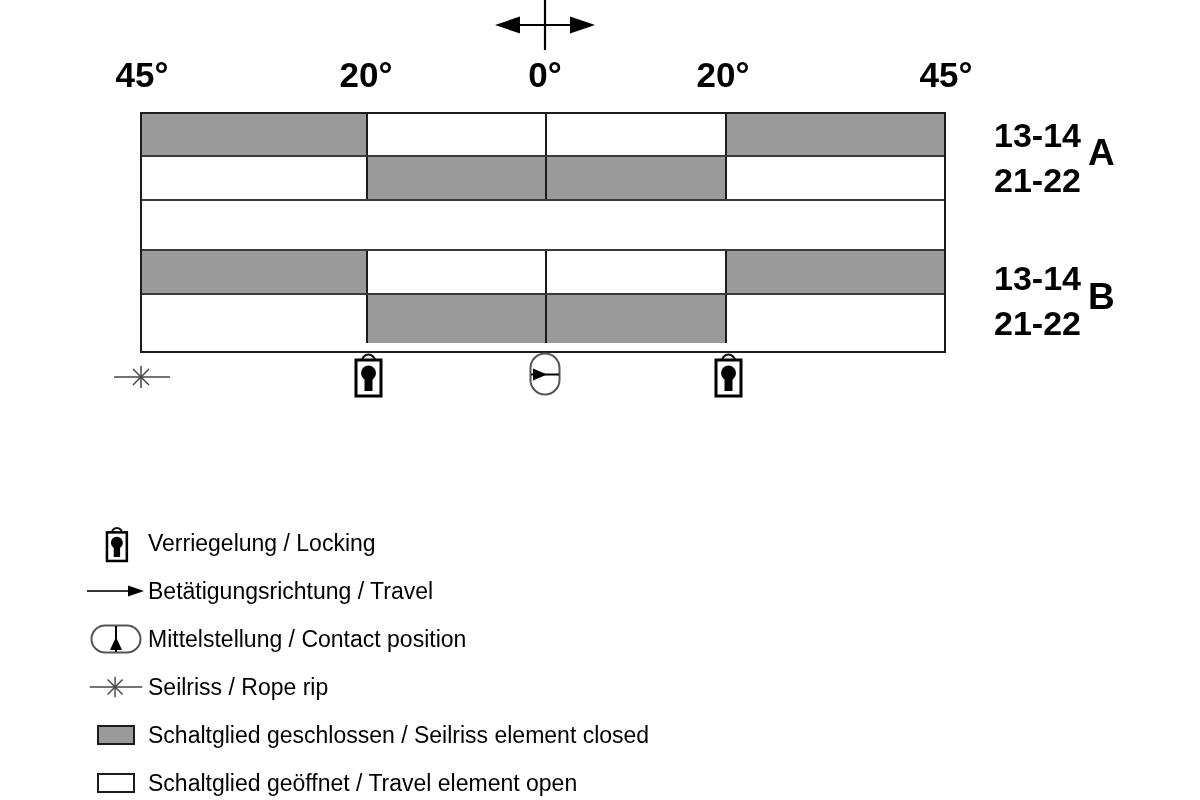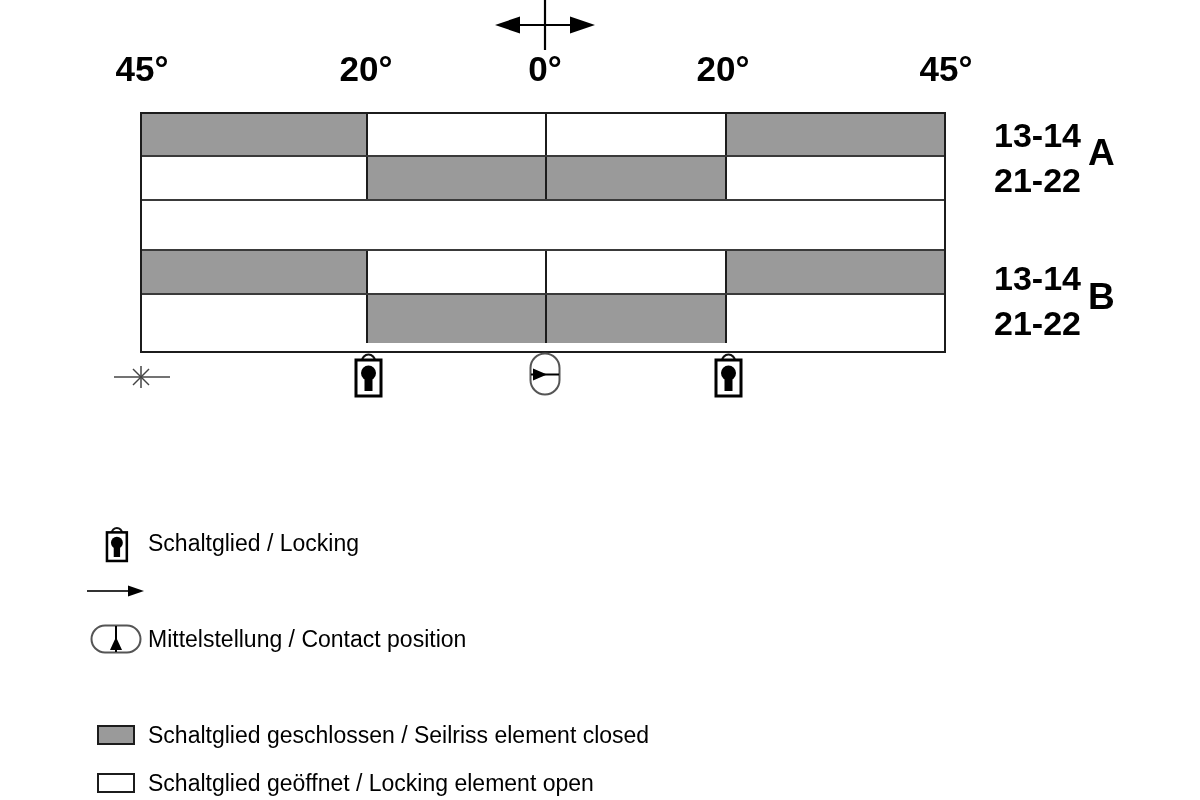--- a/index.html
+++ b/index.html
@@ -4,21 +4,21 @@
 <style>
   * { box-sizing: border-box; margin: 0; padding: 0; }
   html, body { background: #ffffff; }
   body { font-family: "Liberation Sans", sans-serif; color: #000; }
   .stage { position: relative; width: 1200px; height: 800px; background: #fff; overflow: hidden; }
 
   
   .crosshair { position: absolute; left: 455px; top: 0; }
 
   
-  .angle-label { position: absolute; top: 50px; transform: translateX(-50%);
+  .angle-label { position: absolute; top: 56px; transform: translateX(-50%);
                  font-size: 35px; font-weight: bold; line-height: 1.1; white-space: nowrap; }
   .al-0 { left: 142px; } .al-1 { left: 366px; } .al-2 { left: 545px; }
   .al-3 { left: 723px; } .al-4 { left: 946px; }
 
   
   .grid { position: absolute; left: 140px; top: 112px; width: 806px; height: 241px;
           border: 2px solid #1c1c1c; background: #fff; }
   .band { display: flex; width: 100%; border-bottom: 2px solid #3a3a3a; }
   .band:last-child { border-bottom: none; }
   .band-h1 { height: 43px; } .band-h2 { height: 44px; } .band-gap { height: 50px; }
@@ -134,51 +134,63 @@
 
   <div class="legend-row lr-0">
     <span class="legend-icon-box">
       <svg width="27" height="39" viewBox="0 0 34 48">
         <path d="M 11 11 A 6.5 6.5 0 0 1 24 11" stroke="#111" stroke-width="2.4" fill="none"></path>
         <rect x="5" y="10" width="25" height="36" fill="#fff" stroke="#000" stroke-width="3.2"></rect>
         <circle cx="17.5" cy="23" r="7.5" fill="#000"></circle>
         <rect x="13.5" y="23" width="8" height="18" fill="#000"></rect>
       </svg>
     </span>
-    <span class="legend-label">Schaltglied / Locking</span>
+    <span class="legend-label">Verriegelung / Locking</span>
   </div>
 
   <div class="legend-row lr-1">
     <span class="legend-icon-box">
       <svg width="58" height="18" viewBox="0 0 58 18">
         <line x1="0" y1="9" x2="42" y2="9" stroke="#333" stroke-width="1.8"></line>
         <polygon points="41,3.5 41,14.5 57,9" fill="#000"></polygon>
       </svg>
     </span>
+    <span class="legend-label">Betätigungsrichtung / Travel</span>
   </div>
 
   <div class="legend-row lr-2">
     <span class="legend-icon-box">
       <svg width="52" height="30" viewBox="0 0 52 30">
         <rect x="1.5" y="1.5" width="49" height="27" rx="13.5" fill="#fff" stroke="#555" stroke-width="2"></rect>
         <line x1="26" y1="2" x2="26" y2="28" stroke="#000" stroke-width="2"></line>
         <polygon points="20,26 32,26 26,13" fill="#000"></polygon>
       </svg>
     </span>
     <span class="legend-label">Mittelstellung / Contact position</span>
   </div>
 
+  <div class="legend-row lr-3">
+    <span class="legend-icon-box">
+      <svg width="58" height="30" viewBox="0 0 60 32">
+        <line x1="2" y1="16" x2="58" y2="16" stroke="#444" stroke-width="1.7"></line>
+        <line x1="29" y1="5" x2="29" y2="27" stroke="#444" stroke-width="1.5"></line>
+        <line x1="21" y1="8" x2="37" y2="24" stroke="#444" stroke-width="1.5"></line>
+        <line x1="21" y1="24" x2="37" y2="8" stroke="#444" stroke-width="1.5"></line>
+      </svg>
+    </span>
+    <span class="legend-label">Seilriss / Rope rip</span>
+  </div>
 
   <div class="legend-row lr-4">
     <span class="legend-icon-box">
       <span class="swatch swatch-closed"></span>
     </span>
     <span class="legend-label">Schaltglied geschlossen / Seilriss element closed</span>
   </div>
 
   <div class="legend-row lr-5">
     <span class="legend-icon-box">
       <span class="swatch swatch-open"></span>
     </span>
-    <span class="legend-label">Schaltglied geöffnet / Locking element open</span>
+    <span class="legend-label">Schaltglied geöffnet / Travel element open</span>
   </div>
 
 </div>
 
 </body></html>

